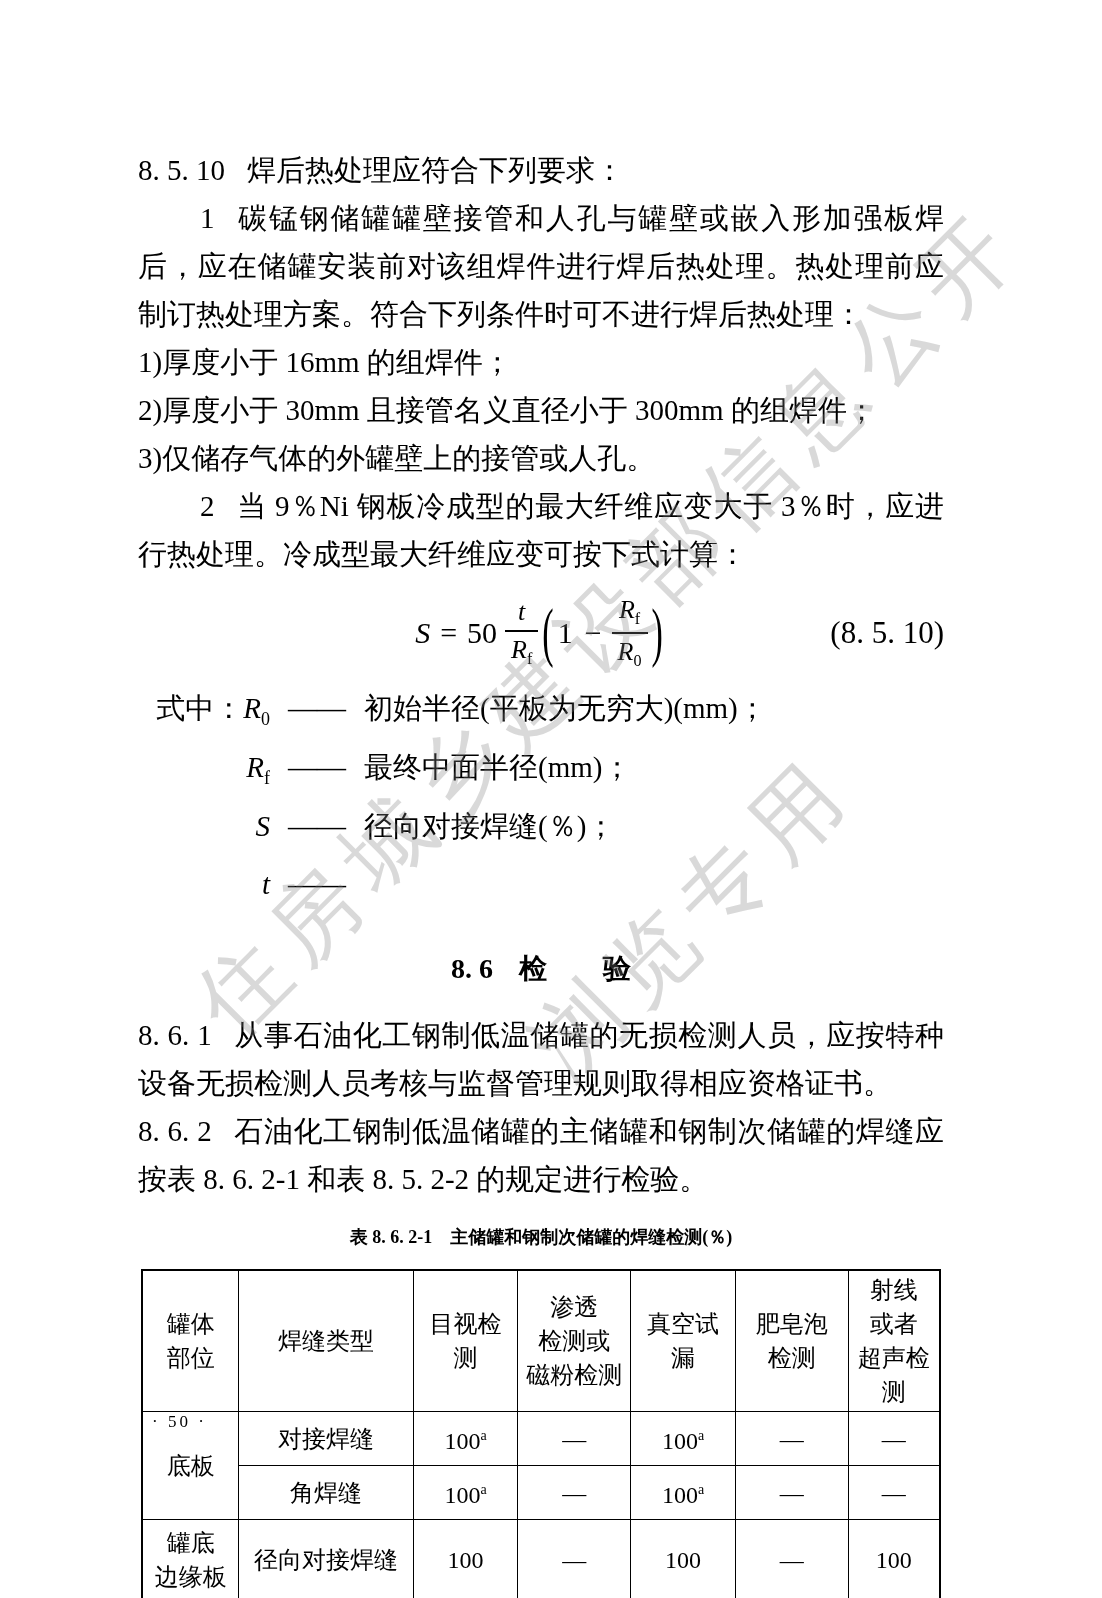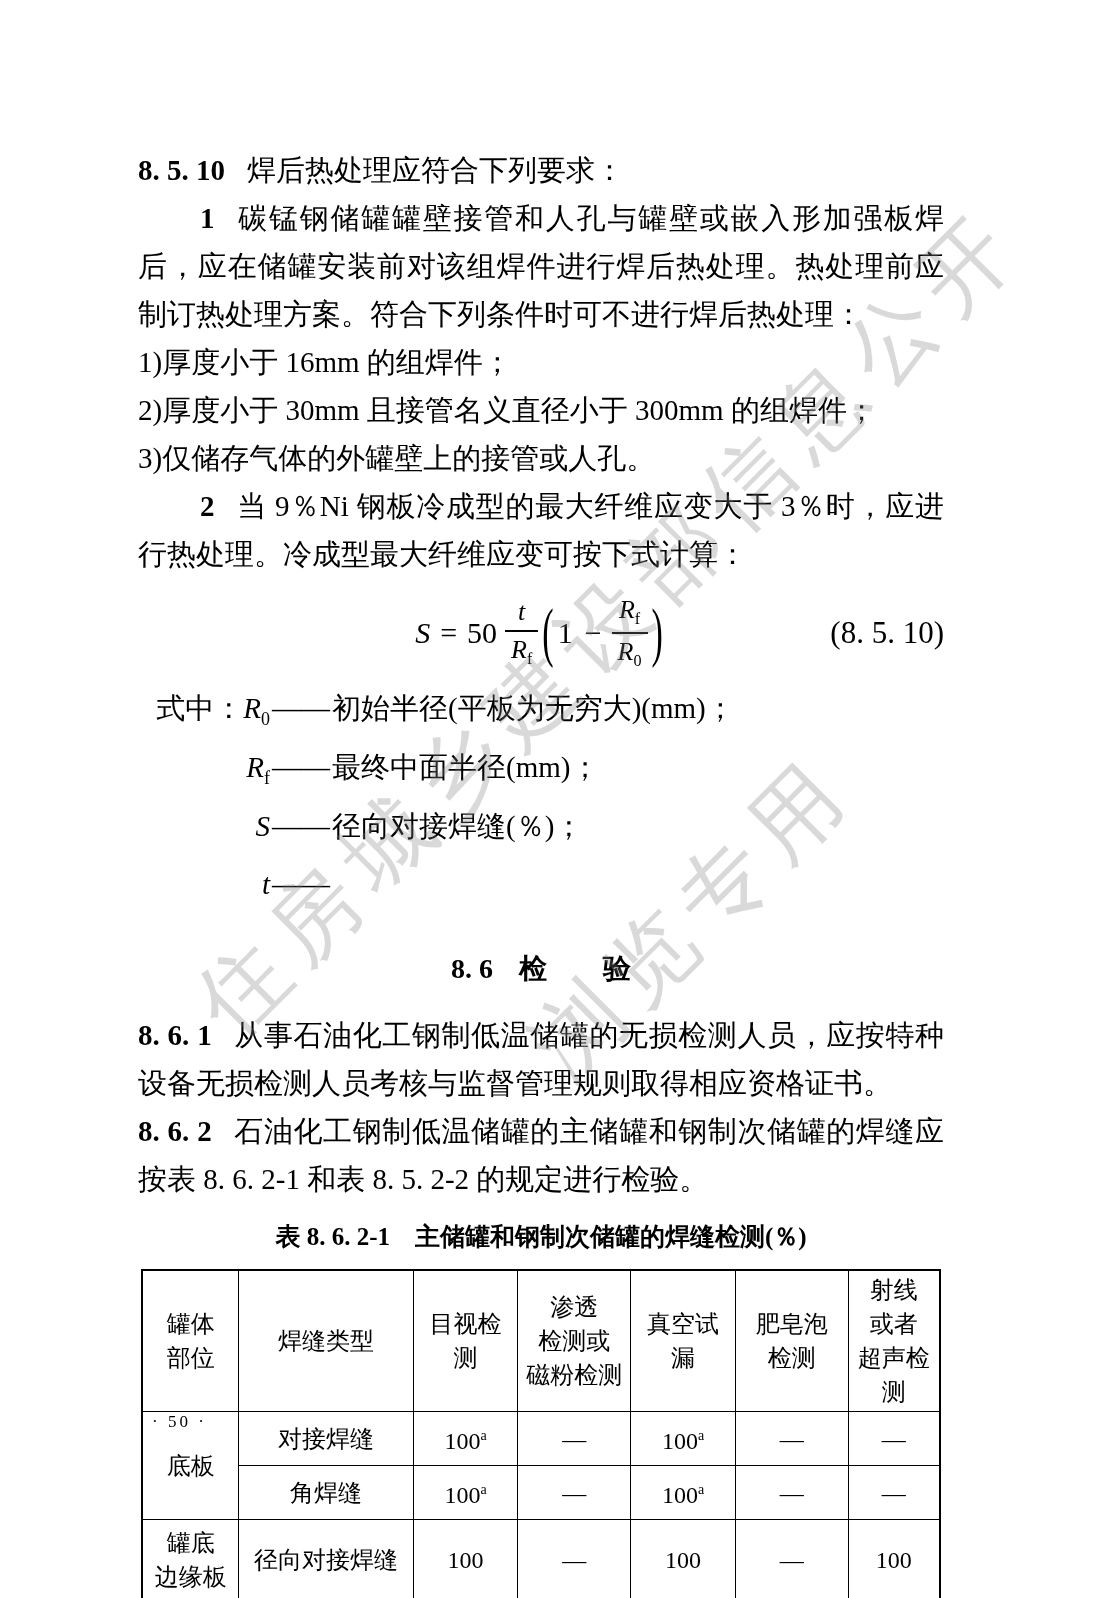--- a/index.html
+++ b/index.html
@@ -13,21 +13,21 @@
   }
   .content{
     position:absolute;
     left:138px;top:146px;
     width:806px;
     z-index:1;
     font-size:29px;
     line-height:48px;
     text-align:justify;
   }
-  .b{font-weight:bold;}
+  .b{font-weight:normal;}
   p.para{margin:0;}
   .num-gap{display:inline-block;width:22px;}
   .indent1{text-indent:62px;}
   .subitem{margin-left:90px;text-align:left;}
   
   .formula-row{
     position:relative;
     margin:14px 0 10px 0;
     height:82px;
     display:flex;align-items:center;justify-content:center;
@@ -41,34 +41,34 @@
   .frac{display:inline-block;text-align:center;vertical-align:middle;font-size:26px;line-height:1.15;}
   .frac .num{display:block;padding:0 6px 3px 6px;}
   .frac .den{display:block;border-top:2px solid #000;padding:3px 6px 0 6px;}
   .paren{font-style:normal;font-size:34px;display:inline-block;transform:scaleY(1.9);margin:0 4px;font-weight:300;}
   sub{font-size:0.62em;font-style:normal;}
   .formula-number{
     position:absolute;right:0;top:50%;transform:translateY(-50%);
     font-size:31px;font-style:normal;
   }
   
-  .def-row{display:flex;line-height:48px;text-align:left;}
+  .def-row{display:flex;line-height:48px;text-align:left;gap:16px;}
   .def-lhs{width:132px;text-align:right;white-space:nowrap;}
   .def-dash{padding:0 2px;}
   .def-desc{flex:1;}
   .var{font-style:italic;}
   
   .sec-head{
     text-align:center;font-weight:bold;font-size:28px;
     margin:26px 0 18px 0;line-height:48px;
   }
   .sec-head .sec-title{margin-left:26px;}
   
   .tbl-caption{
-    text-align:center;font-weight:bold;font-size:25px;
+    text-align:center;font-weight:bold;font-size:18px;
     margin:14px 0 12px 0;line-height:40px;
   }
   
   table.det{
     border-collapse:collapse;
     width:800px;margin:0 auto;
     font-size:24px;
     border:2px solid #000;
     text-align:center;
   }

